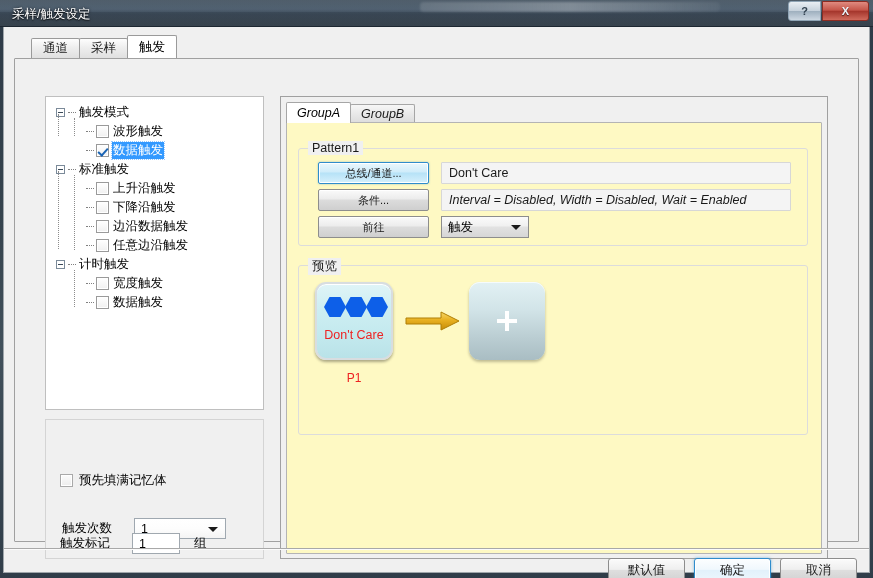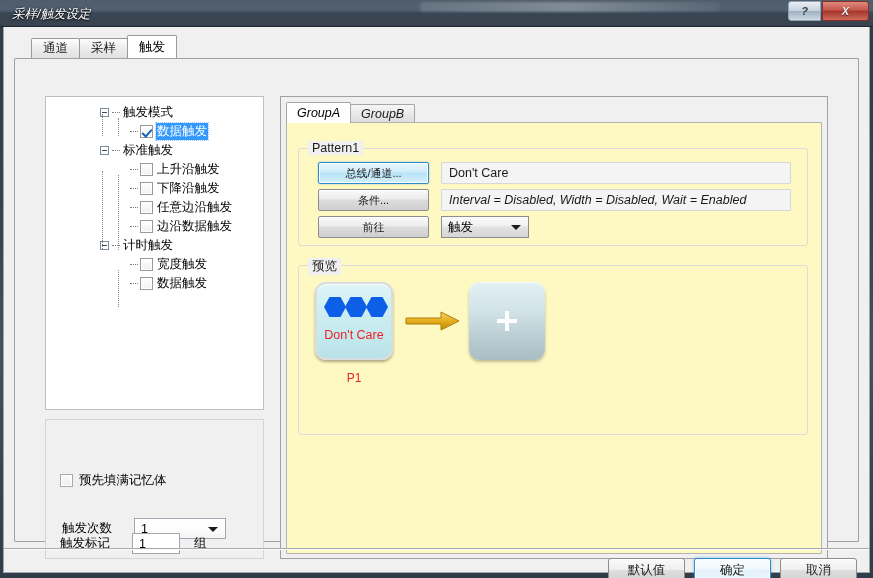--- a/index.html
+++ b/index.html
@@ -18,21 +18,20 @@
     width: 873px; height: 578px;
     background: linear-gradient(180deg,#2d3a47 0%, #37454f 40%, #42515c 60%, #303d49 100%);
     overflow: hidden;
   }
   .titlebar {
     position: absolute; left: 0; top: 0; width: 873px; height: 27px;
     background:
       linear-gradient(180deg, rgba(255,255,255,0.10) 0%, rgba(255,255,255,0.03) 45%, rgba(0,0,0,0.06) 48%, rgba(255,255,255,0.06) 100%),
       linear-gradient(180deg,#3c4c5a 0%, #48596a 35%, #3a4856 55%, #2b3742 100%);
     border-bottom: 1px solid #1d2731;
-    font-style: italic;
   }
   .titlebar .glasshi {
     position:absolute; left:420px; top:2px; width:300px; height:10px;
     background: linear-gradient(90deg, rgba(255,255,255,0.13), rgba(255,255,255,0.28), rgba(255,255,255,0.05));
     border-radius: 4px;
     filter: blur(1px);
   }
   .title-text {
     position: absolute; left: 12px; top: 6px;
     color: #ffffff;
@@ -99,21 +98,21 @@
   }
 
   
   .tree-panel {
     position:absolute; left:30px; top:37px;
     width: 219px; height: 314px;
     background:#ffffff;
     border:1px solid #bfbfbf;
     overflow:hidden;
   }
-  .tree { position:relative; padding: 6px 0 0 8px; margin-left: 44px; }
+  .tree { position:relative; padding: 6px 0 0 8px; }
   .tnode { position:relative; height: 19px; display:flex; align-items:center; font-size:12.5px; color:#000; white-space:nowrap; }
   .tnode.root { padding-left: 2px; }
   .tnode.child { padding-left: 32px; }
   .expander {
     width: 9px; height: 9px; border:1px solid #7b8a99; background:#fff;
     display:inline-flex; align-items:center; justify-content:center;
     position: relative; margin-right: 3px; flex: none;
   }
   .expander::before {
     content:''; position:absolute; left:1px; right:1px; top:3px; height:1px; background:#3b4a59;
@@ -301,20 +300,25 @@
     <div class="tabpage">
 
       <div class="tree-panel">
         <div class="tree">
 
           <div class="tnode root">
             <span class="expander"></span>
             <span class="dash"></span>
             <span class="tlabel">触发模式</span>
           </div>
+          <div class="tnode child">
+            <span class="dash"></span>
+            <span class="cbx"></span>
+            <span class="tlabel">波形触发</span>
+          </div>
           <div class="tnode child selected">
             <span class="dash"></span>
             <span class="cbx checked"></span>
             <span class="tlabel">数据触发</span>
           </div>
 
           <div class="tnode root">
             <span class="expander"></span>
             <span class="dash"></span>
             <span class="tlabel">标准触发</span>
@@ -325,26 +329,26 @@
             <span class="tlabel">上升沿触发</span>
           </div>
           <div class="tnode child">
             <span class="dash"></span>
             <span class="cbx"></span>
             <span class="tlabel">下降沿触发</span>
           </div>
           <div class="tnode child">
             <span class="dash"></span>
             <span class="cbx"></span>
+            <span class="tlabel">边沿数据触发</span>
+          </div>
+          <div class="tnode child">
+            <span class="dash"></span>
+            <span class="cbx"></span>
             <span class="tlabel">任意边沿触发</span>
-          </div>
-          <div class="tnode child">
-            <span class="dash"></span>
-            <span class="cbx"></span>
-            <span class="tlabel">边沿数据触发</span>
           </div>
 
           <div class="tnode root">
             <span class="expander"></span>
             <span class="dash"></span>
             <span class="tlabel">计时触发</span>
           </div>
           <div class="tnode child">
             <span class="dash"></span>
             <span class="cbx"></span>

